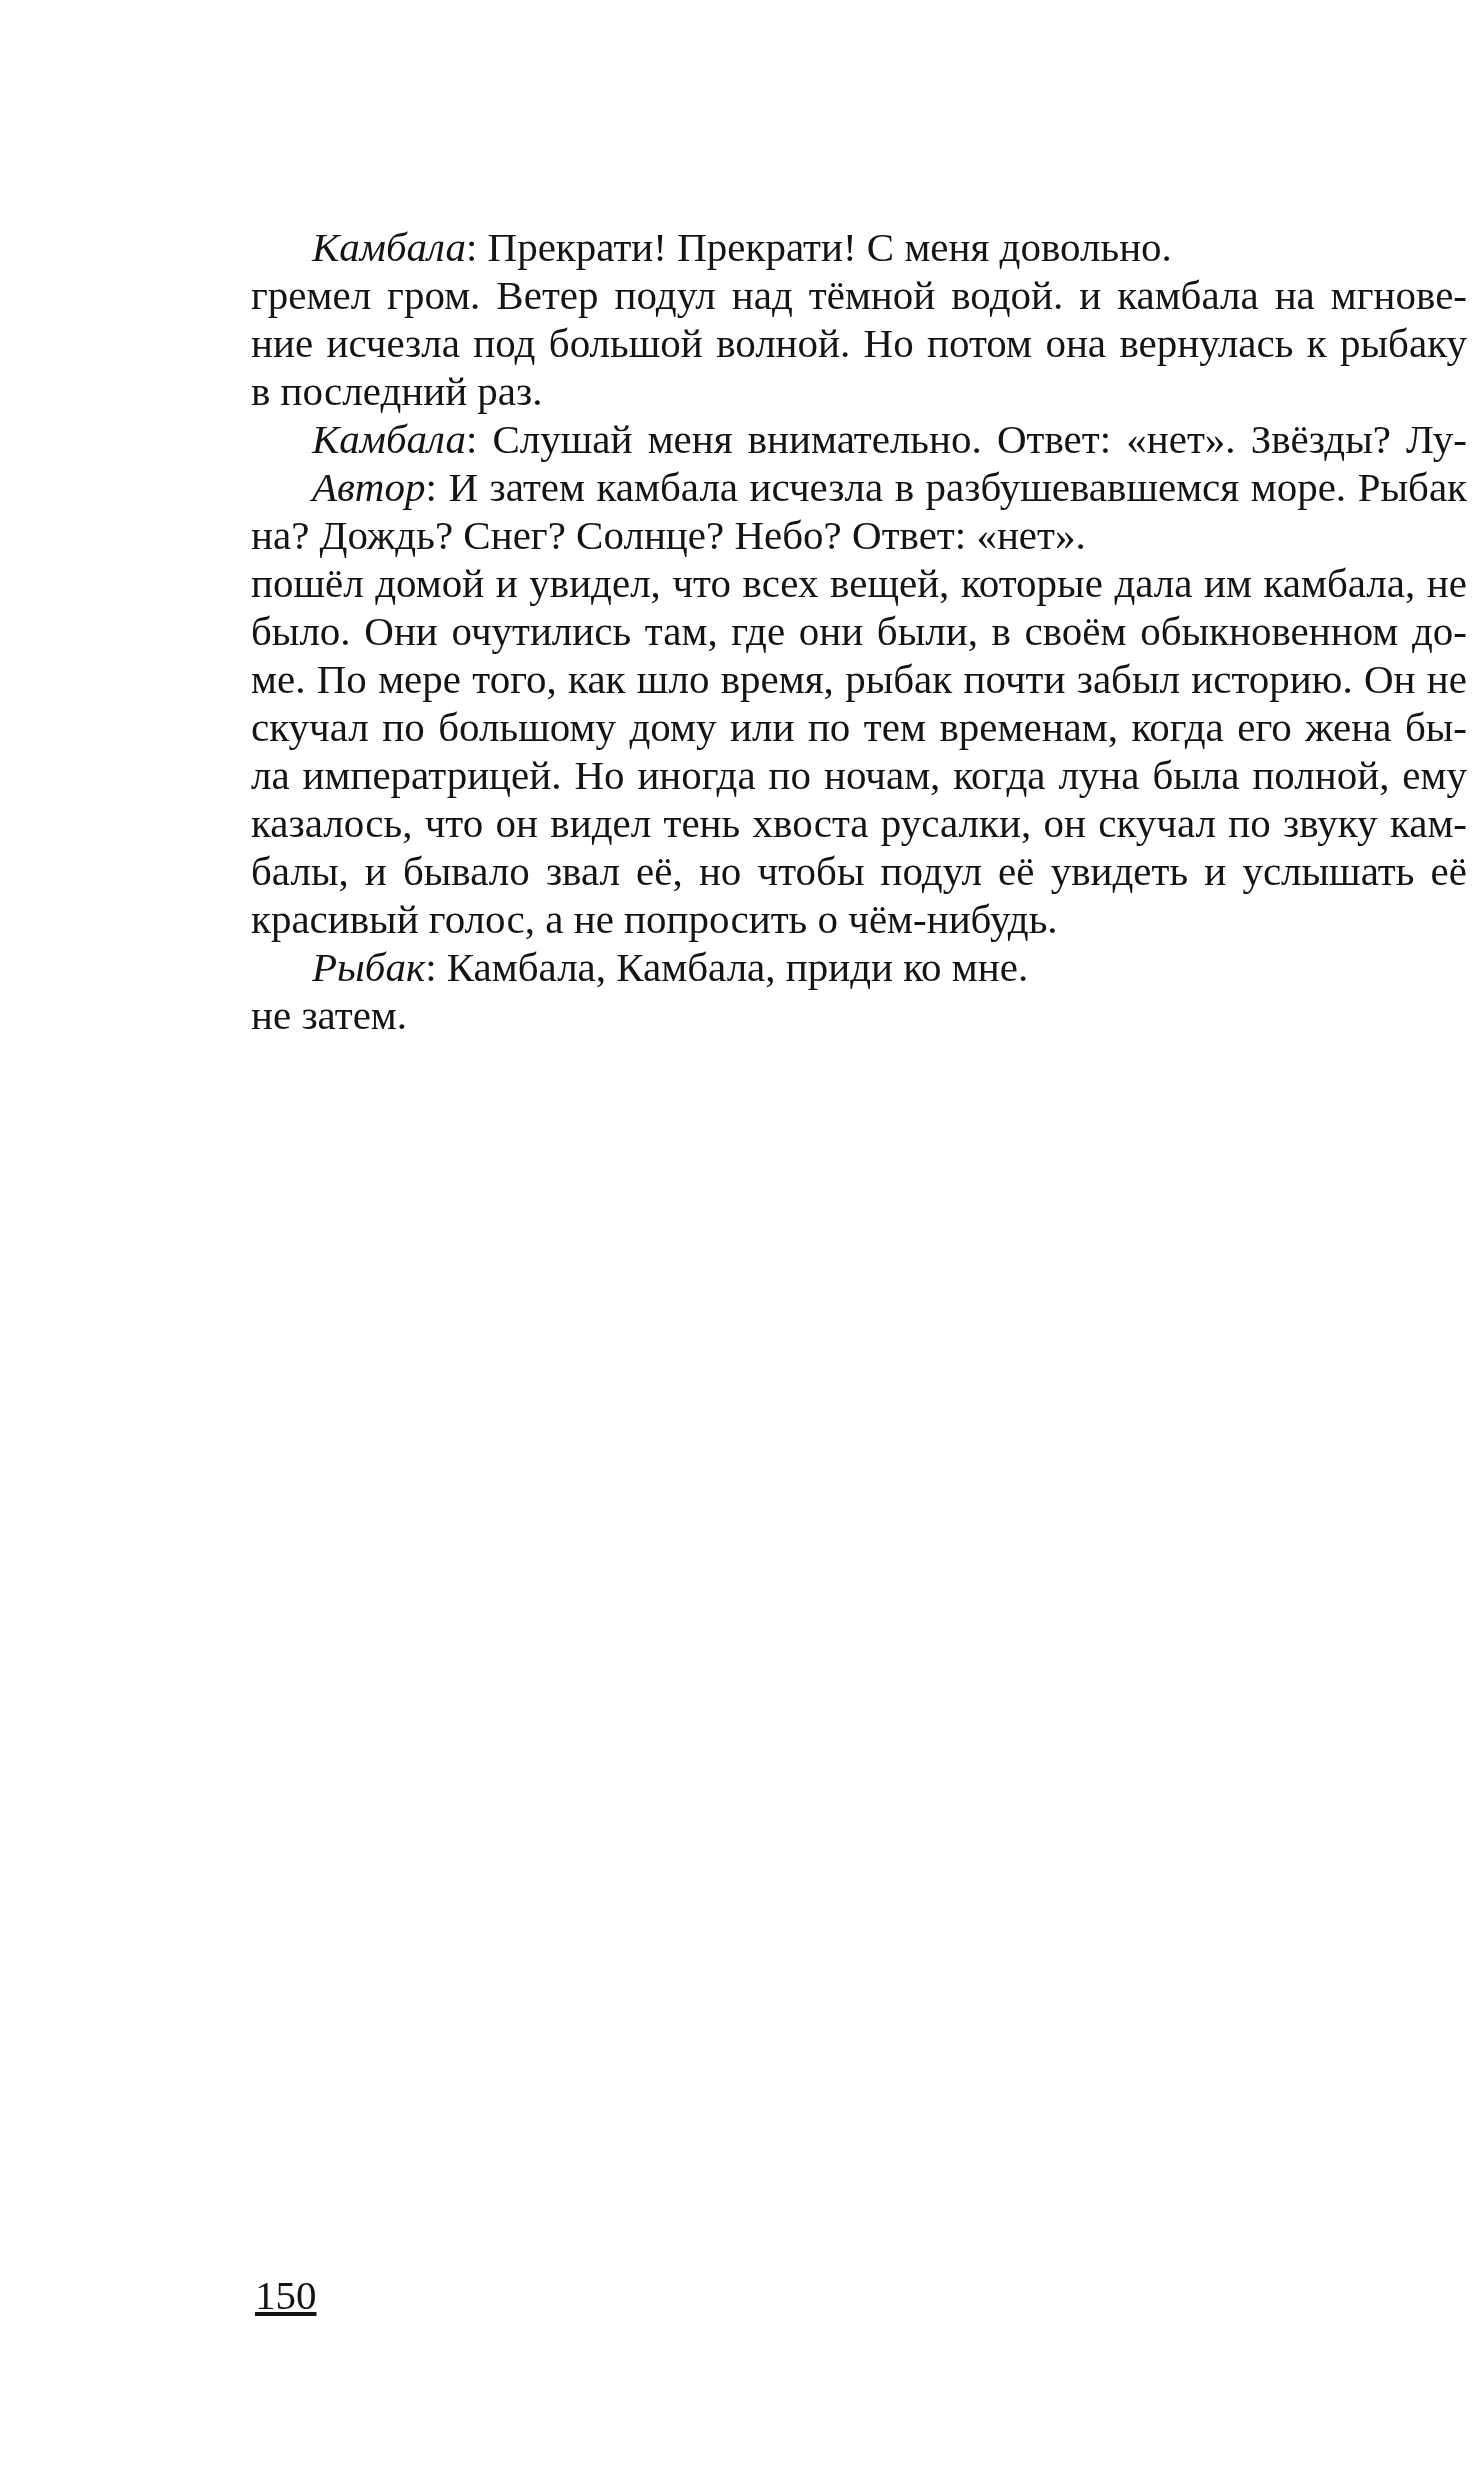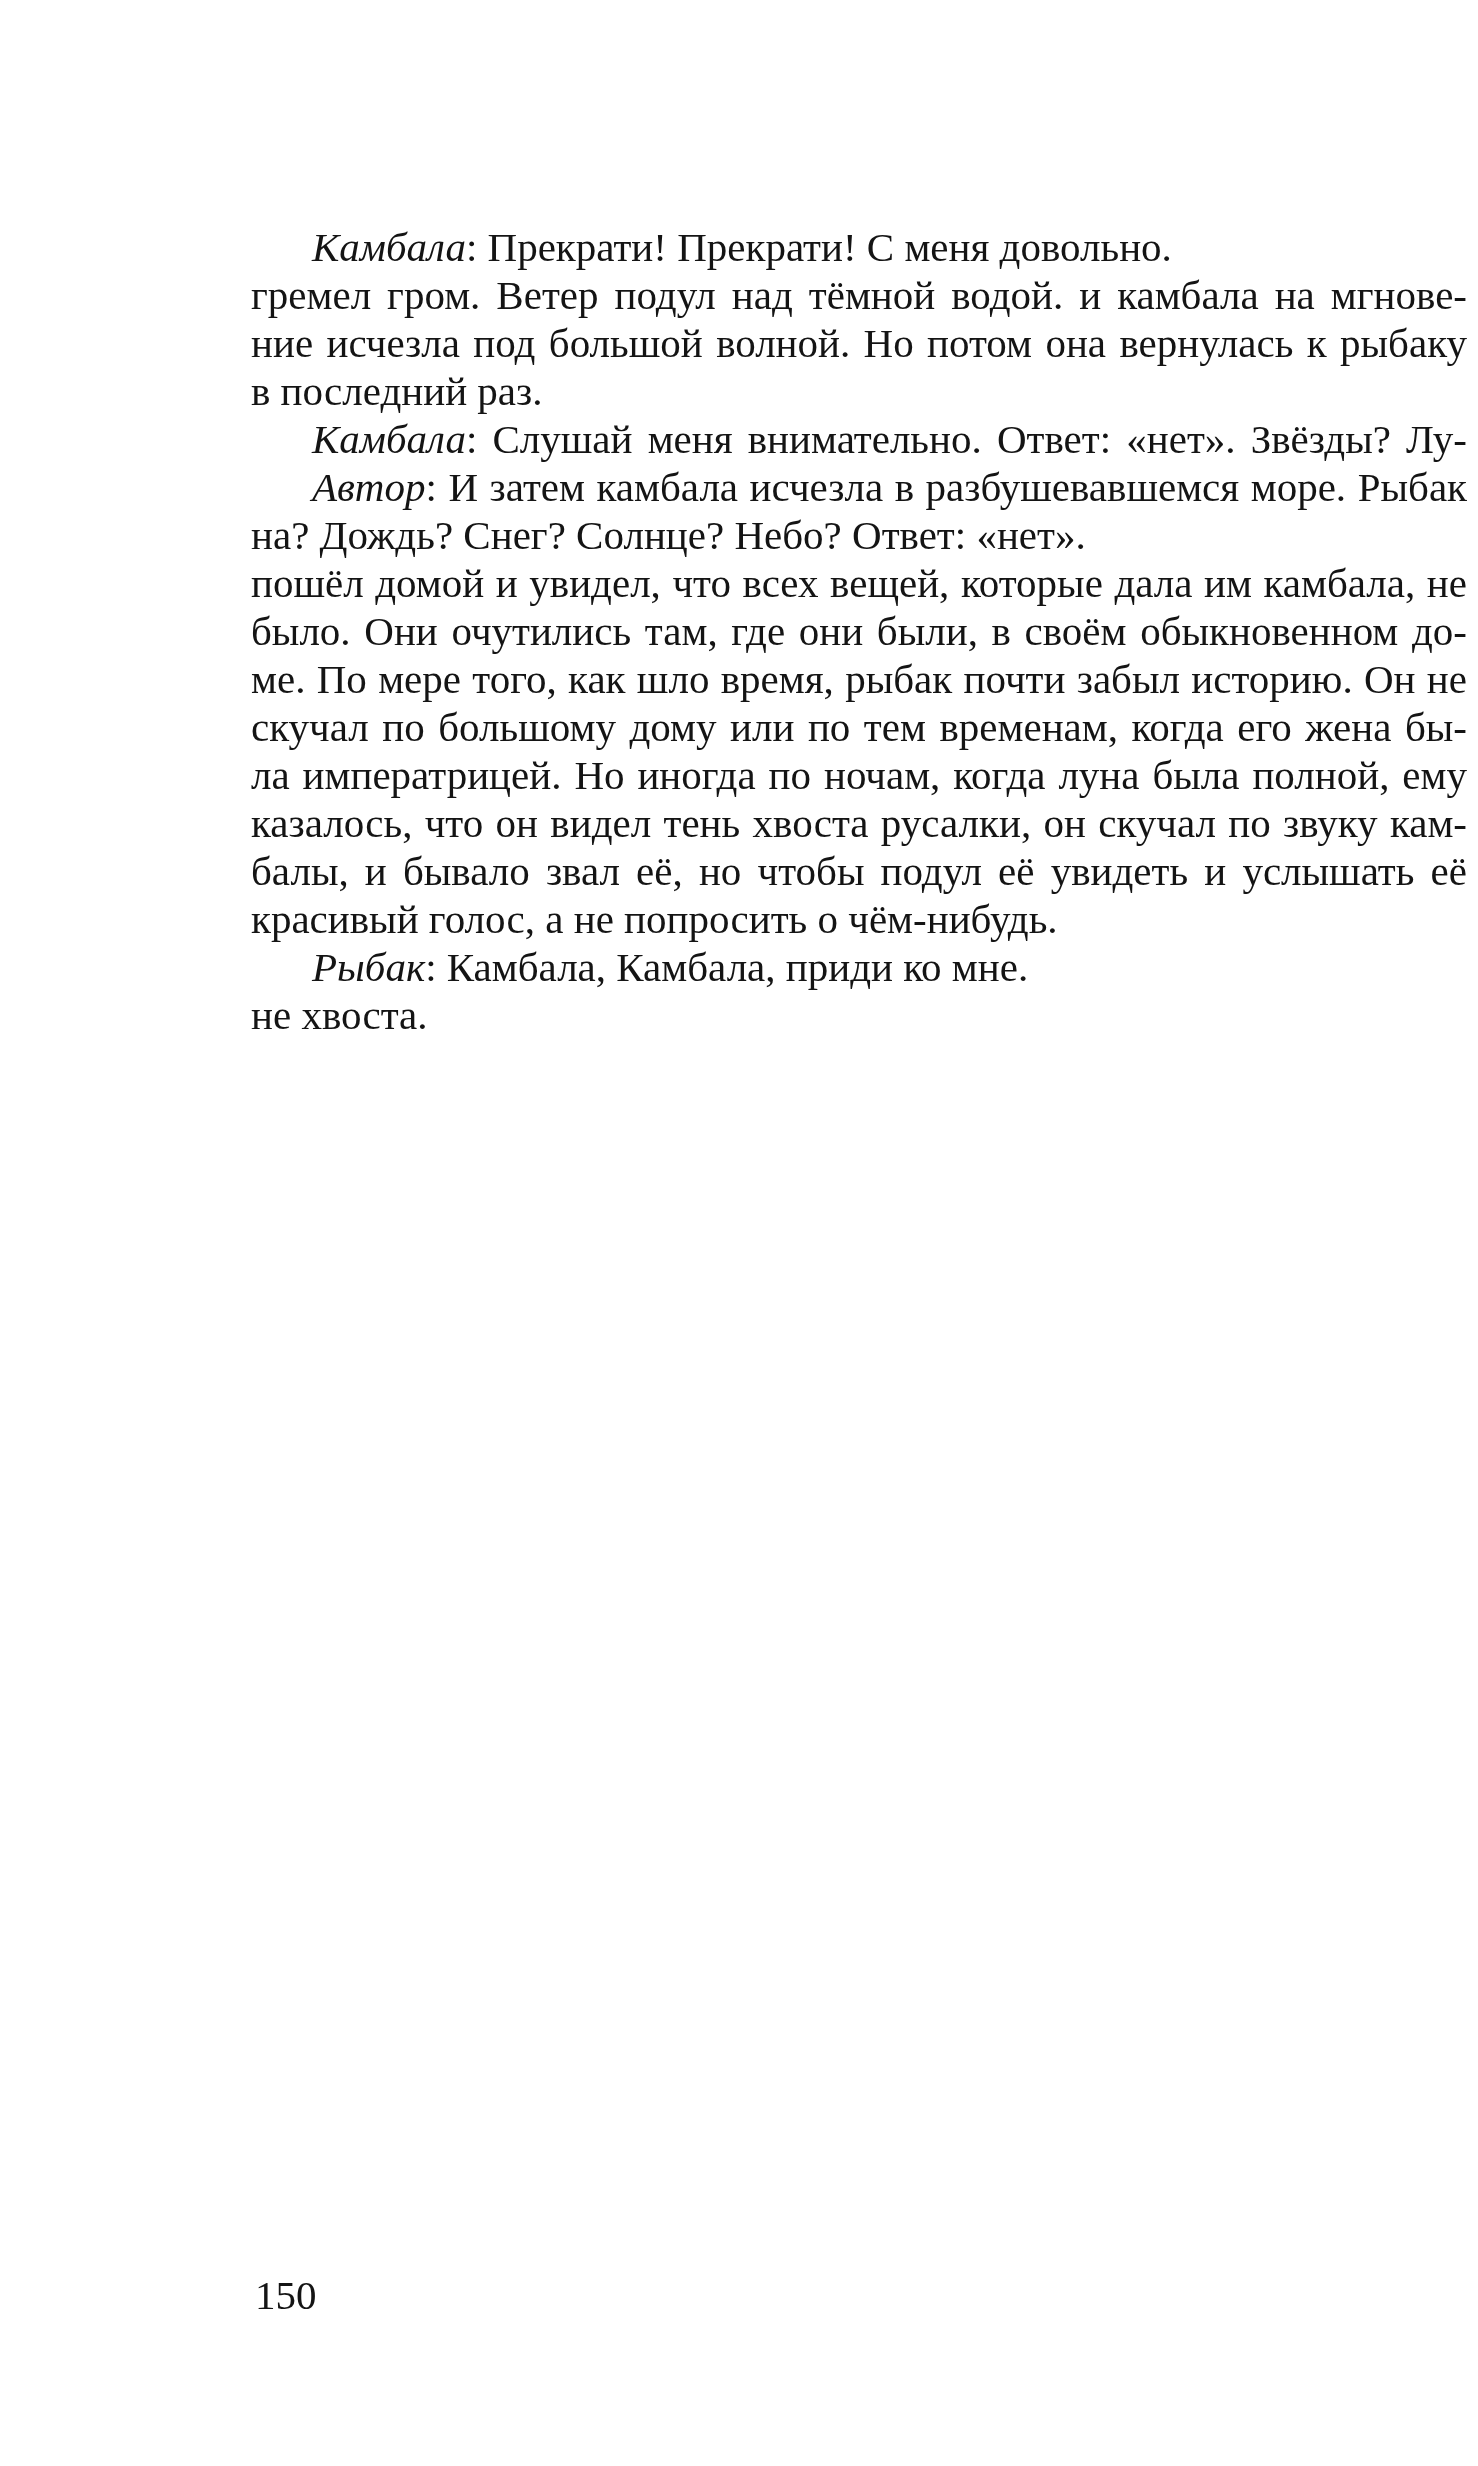--- a/index.html
+++ b/index.html
@@ -36,20 +36,21 @@
   }
   .speaker {
     font-style: italic;
   }
   #page-number {
     position: absolute;
     left: 255px;
     top: 2271px;
     font-size: 41px;
     line-height: 48px;
+    text-decoration: underline;
   }
 </style>
 </head>
 <body style="color: rgb(20, 20, 20); background: rgb(255, 255, 255);">
 
 <div id="text-block">
     <div class="line indent"><span class="speaker">Камбала</span><span>: Прекрати! Прекрати! С меня довольно.</span></div>
     <div class="line full"><span>гремел гром. Ветер подул над тёмной водой. и камбала на мгнове-</span></div>
     <div class="line full"><span>ние исчезла под большой волной. Но потом она вернулась к рыбаку</span></div>
     <div class="line"><span>в последний раз.</span></div>
@@ -58,17 +59,17 @@
     <div class="line"><span>на? Дождь? Снег? Солнце? Небо? Ответ: «нет».</span></div>
     <div class="line full"><span>пошёл домой и увидел, что всех вещей, которые дала им камбала, не</span></div>
     <div class="line full"><span>было. Они очутились там, где они были, в своём обыкновенном до-</span></div>
     <div class="line full"><span>ме. По мере того, как шло время, рыбак почти забыл историю. Он не</span></div>
     <div class="line full"><span>скучал по большому дому или по тем временам, когда его жена бы-</span></div>
     <div class="line full"><span>ла императрицей. Но иногда по ночам, когда луна была полной, ему</span></div>
     <div class="line full"><span>казалось, что он видел тень хвоста русалки, он скучал по звуку кам-</span></div>
     <div class="line full"><span>балы, и бывало звал её, но чтобы подул её увидеть и услышать её</span></div>
     <div class="line"><span>красивый голос, а не попросить о чём-нибудь.</span></div>
     <div class="line indent"><span class="speaker">Рыбак</span><span>: Камбала, Камбала, приди ко мне.</span></div>
-    <div class="line"><span>не хвоста.</span></div>
+    <div class="line"><span>не затем.</span></div>
   </div>
 
 <div id="page-number">150</div>
 
 
 </body></html>

